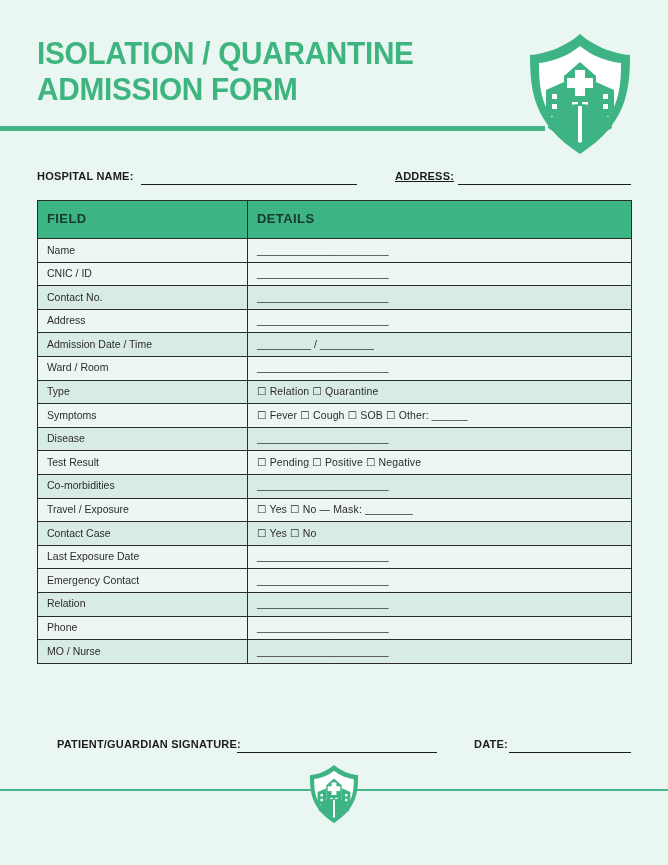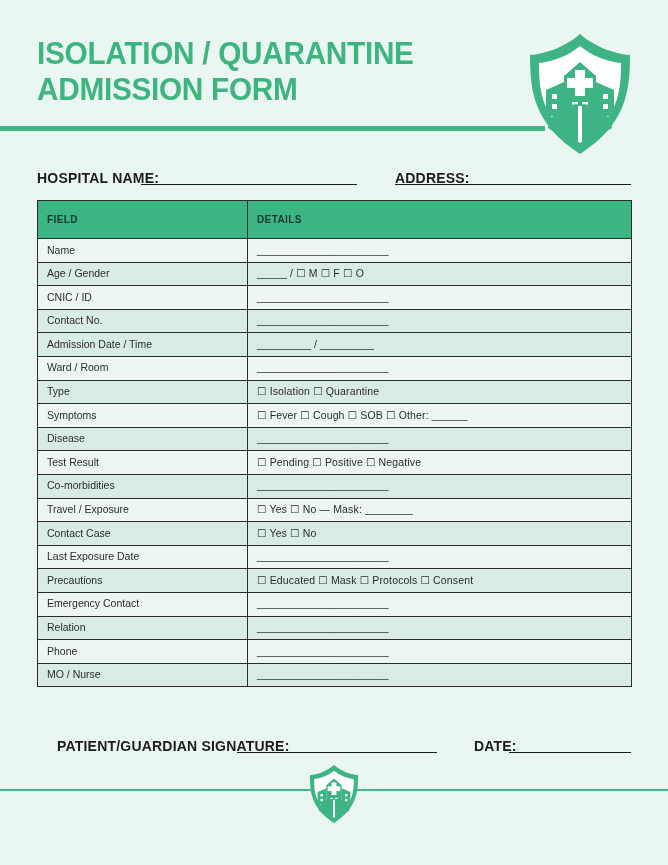--- a/index.html
+++ b/index.html
@@ -79,21 +79,21 @@
   
   #info-row {
     position: absolute;
     left: 0;
     top: 166px;
     width: 668px;
     height: 24px;
   }
   .info-label {
     position: absolute;
-    font-size: 14px;
+    font-size: 11px;
     font-weight: bold;
     color: #1c1c1c;
     letter-spacing: 0.2px;
     top: 4px;
     white-space: nowrap;
   }
   .info-rule {
     position: absolute;
     height: 1px;
     background: #1c1c1c;
@@ -122,21 +122,21 @@
     color: #2b2b2b;
     text-align: left;
     line-height: 1.1;
   }
   #form-table col.c-field { width: 210px; }
   #form-table col.c-details { width: 384px; }
   #form-table thead th {
     background: #3cb484;
     color: #173a2c;
     height: 37px;
-    font-size: 10px;
+    font-size: 13px;
     font-weight: bold;
     letter-spacing: 0.4px;
   }
   #form-table tbody tr { height: 23.6px; }
   #form-table tbody tr.alt td { background: #d9ece4; }
   #form-table tbody tr.norm td { background: #edf7f2; }
   .cell-details { letter-spacing: 0.15px; }
 
   
   #sign-row {
@@ -243,43 +243,43 @@
       <tr>
         <th>FIELD</th>
         <th>DETAILS</th>
       </tr>
     </thead>
     <tbody id="table-body">
         <tr class="norm">
           <td class="cell-field">Name</td>
           <td class="cell-details">______________________</td>
         </tr>
-        <tr class="alt">
-          <td class="cell-field">Age / Gender</td>
-          <td class="cell-details">_____ / ☐ M ☐ F ☐ O</td>
-        </tr>
         <tr class="norm">
           <td class="cell-field">CNIC / ID</td>
           <td class="cell-details">______________________</td>
         </tr>
         <tr class="alt">
           <td class="cell-field">Contact No.</td>
+          <td class="cell-details">______________________</td>
+        </tr>
+        <tr class="norm">
+          <td class="cell-field">Address</td>
           <td class="cell-details">______________________</td>
         </tr>
         <tr class="alt">
           <td class="cell-field">Admission Date / Time</td>
           <td class="cell-details">_________ / _________</td>
         </tr>
         <tr class="norm">
           <td class="cell-field">Ward / Room</td>
           <td class="cell-details">______________________</td>
         </tr>
         <tr class="alt">
           <td class="cell-field">Type</td>
-          <td class="cell-details">☐ Isolation ☐ Quarantine</td>
+          <td class="cell-details">☐ Relation ☐ Quarantine</td>
         </tr>
         <tr class="norm">
           <td class="cell-field">Symptoms</td>
           <td class="cell-details">☐ Fever ☐ Cough ☐ SOB ☐ Other: ______</td>
         </tr>
         <tr class="alt">
           <td class="cell-field">Disease</td>
           <td class="cell-details">______________________</td>
         </tr>
         <tr class="norm">
@@ -294,24 +294,20 @@
           <td class="cell-field">Travel / Exposure</td>
           <td class="cell-details">☐ Yes ☐ No — Mask: ________</td>
         </tr>
         <tr class="alt">
           <td class="cell-field">Contact Case</td>
           <td class="cell-details">☐ Yes ☐ No</td>
         </tr>
         <tr class="norm">
           <td class="cell-field">Last Exposure Date</td>
           <td class="cell-details">______________________</td>
-        </tr>
-        <tr class="alt">
-          <td class="cell-field">Precautions</td>
-          <td class="cell-details">☐ Educated ☐ Mask ☐ Protocols ☐ Consent</td>
         </tr>
         <tr class="norm">
           <td class="cell-field">Emergency Contact</td>
           <td class="cell-details">______________________</td>
         </tr>
         <tr class="alt">
           <td class="cell-field">Relation</td>
           <td class="cell-details">______________________</td>
         </tr>
         <tr class="norm">

